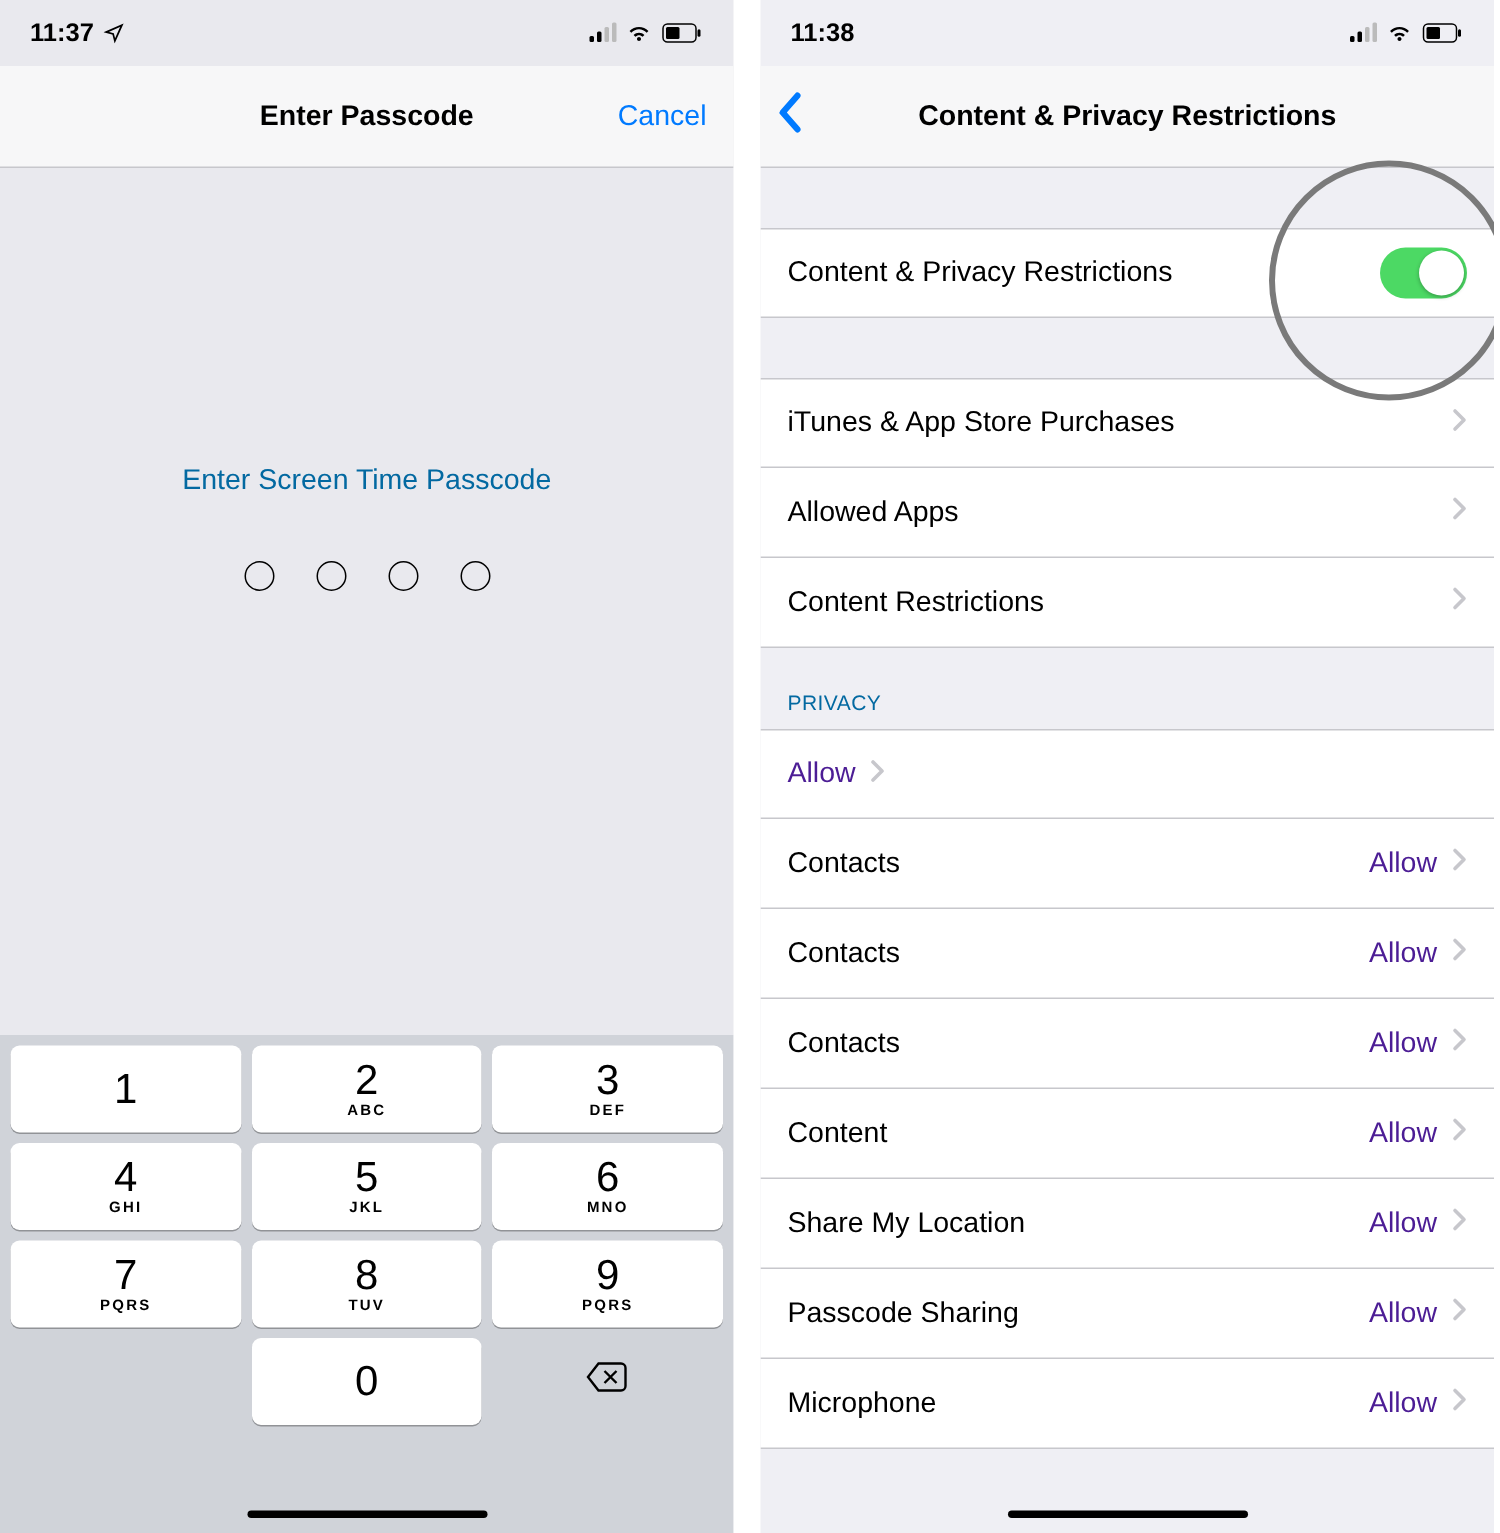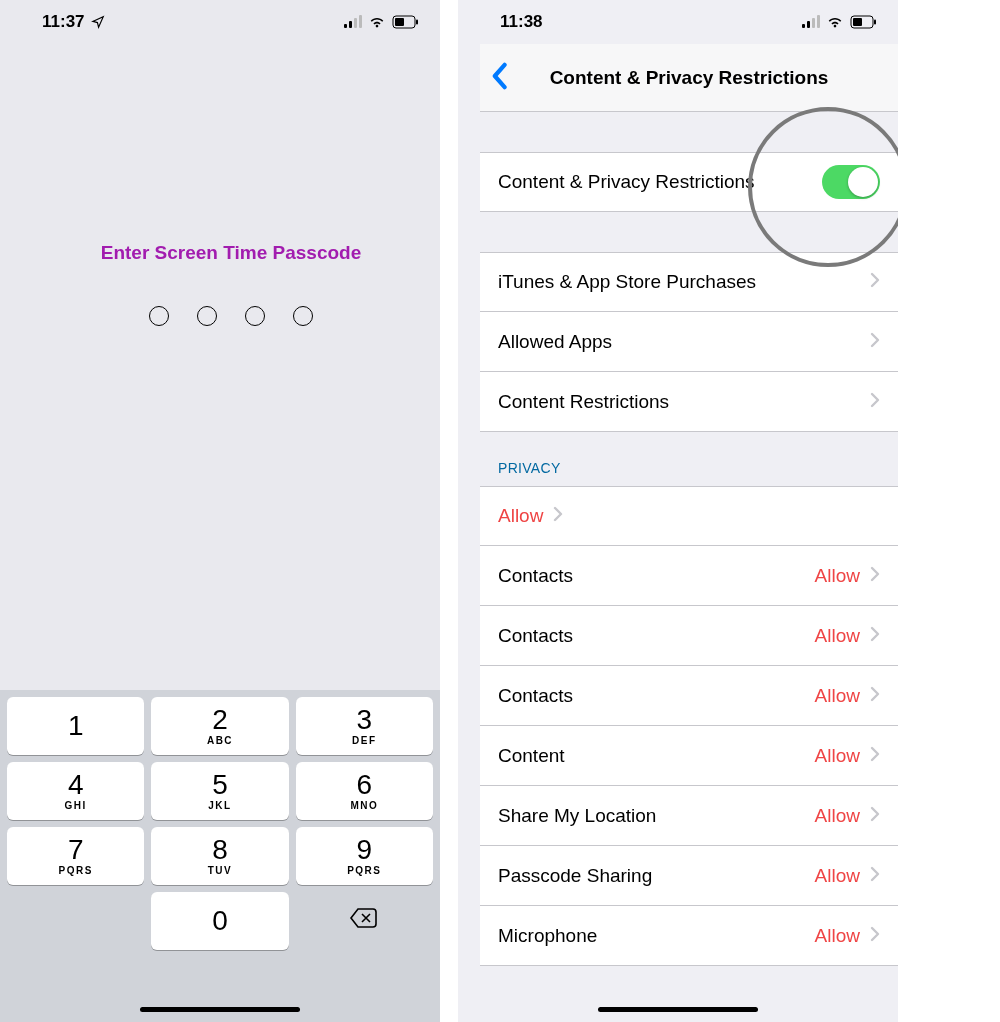--- a/index.html
+++ b/index.html
@@ -6,26 +6,25 @@
   body {
     font-family: -apple-system, "Helvetica Neue", Helvetica, Arial, sans-serif;
     background: #fff;
     width: 1000px;
     height: 1022px;
     display: flex;
     gap: 18px;
     padding: 0;
   }
   .phone {
-    width: 440px;
+    width: 489px;
     height: 1022px;
     background: #efeff4;
     position: relative;
     overflow: hidden;
-    padding-left: 22px;
   }
   .phone.left { background: #e9e9ee; }
   .phone.right { background: #efeff4; }
 
   
   .status-bar {
     height: 44px;
     display: flex;
     align-items: center;
     justify-content: space-between;
@@ -71,22 +70,22 @@
     cursor: pointer;
   }
 
   
   .passcode-area {
     text-align: center;
     padding-top: 198px;
   }
   .passcode-prompt {
     font-size: 19px;
-    font-weight: 700;
-    color: #a21caf;
+    font-weight: 400;
+    color: #0369a1;
     margin-bottom: 42px;
   }
   .passcode-dots {
     display: flex;
     justify-content: center;
     gap: 28px;
   }
   .passcode-dot {
     width: 20px;
     height: 20px;
@@ -150,21 +149,21 @@
     background: #fff;
     height: 60px;
     display: flex;
     align-items: center;
     padding: 0 18px;
     border-bottom: 0.5px solid #c7c7cc;
     cursor: pointer;
     position: relative;
   }
   .cell-label { font-size: 19px; color: #000; flex: 1; }
-  .cell-value { font-size: 19px; color: #ef4444; margin-right: 10px; }
+  .cell-value { font-size: 19px; color: #4c1d95; margin-right: 10px; }
   .chevron { color: #c7c7cc; }
 
   .toggle {
     width: 58px;
     height: 34px;
     background: #4cd964;
     border-radius: 17px;
     position: relative;
   }
   .toggle-knob {
@@ -220,20 +219,24 @@
       <span class="battery-icon">
         <svg width="28" height="14" viewBox="0 0 28 14">
             <rect x="1" y="1" width="22" height="12" rx="3" fill="none" stroke="#000" stroke-width="1"></rect>
             <rect x="3" y="3" width="9" height="8" rx="1" fill="#000"></rect>
             <rect x="24" y="4.5" width="2" height="5" rx="1" fill="#000"></rect>
           </svg>
       </span>
     </div>
   </div>
 
+  <div class="nav-bar">
+    <span class="nav-title">Enter Passcode</span>
+    <span class="nav-cancel">Cancel</span>
+  </div>
 
   <div class="passcode-area">
     <div class="passcode-prompt">Enter Screen Time Passcode</div>
     <div class="passcode-dots">
       <div class="passcode-dot"></div>
       <div class="passcode-dot"></div>
       <div class="passcode-dot"></div>
       <div class="passcode-dot"></div>
     </div>
   </div>

